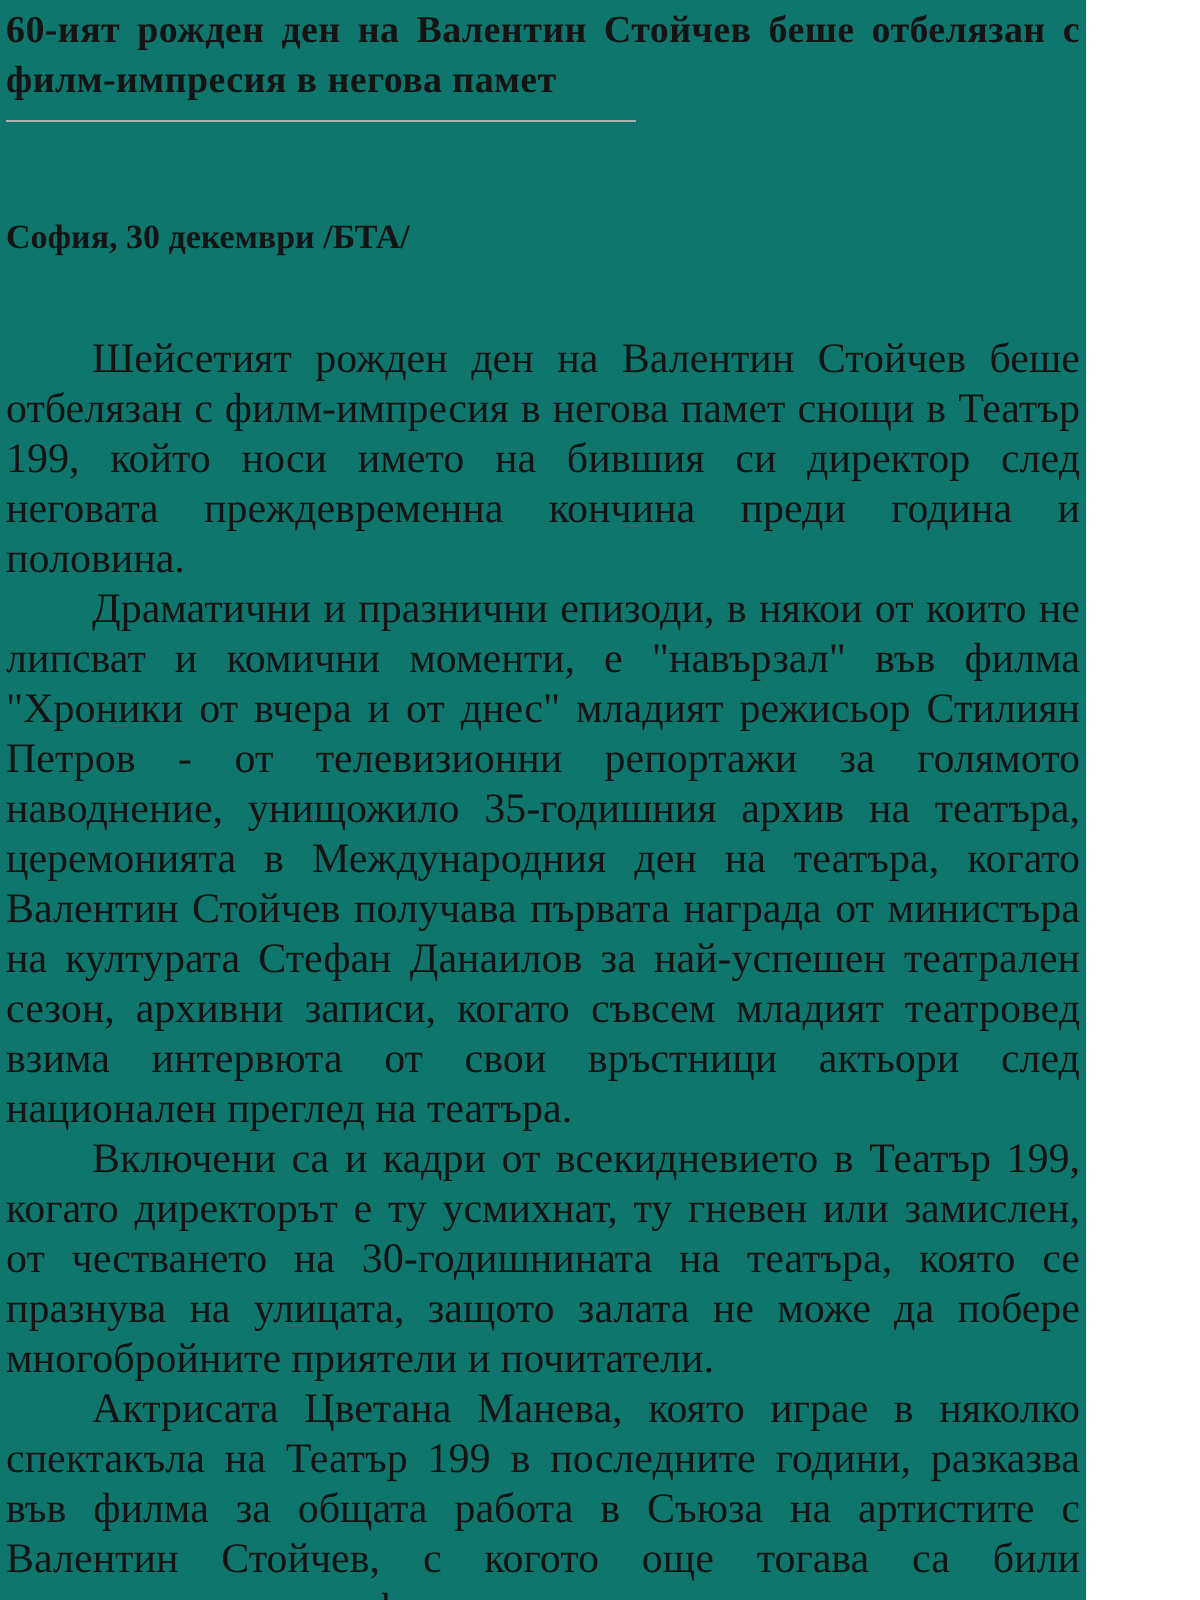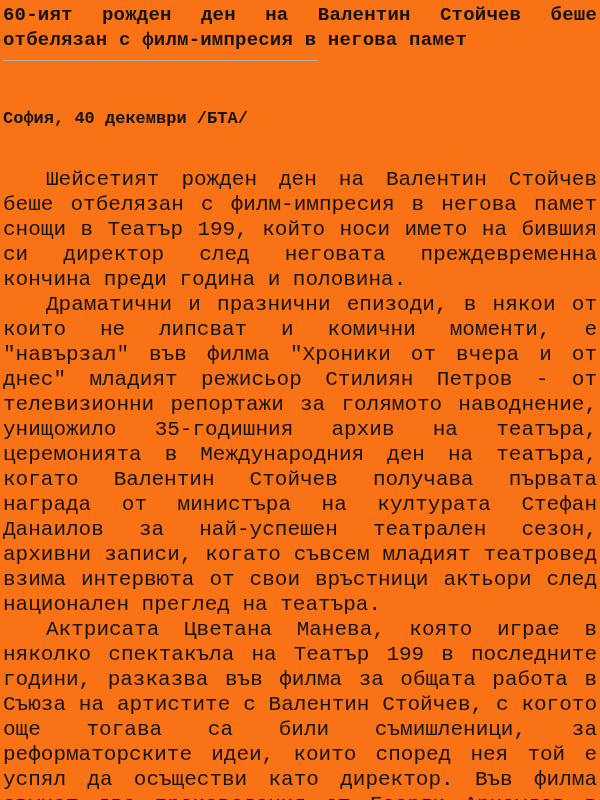--- a/index.html
+++ b/index.html
@@ -2,27 +2,27 @@
 <html><head>
 <meta charset="utf-8">
 <style>
   html, body {
     margin: 0;
     padding: 0;
     background: #ffffff;
   }
   .page {
     position: relative;
-    width: 600px;
+    width: 543px;
     height: 800px;
     box-sizing: border-box;
     padding: 3px 3px 0 3px;
-    background: #f97316;
+    background: #0f766e;
     color: #141414;
-    font-family: Liberation Mono, monospace;
+    font-family: Liberation Serif, serif;
     overflow: hidden;
   }
   .title {
     margin: 0;
     font-size: 19px;
     font-weight: bold;
     line-height: 25px;
     text-align: justify;
     letter-spacing: 0.2px;
   }
@@ -56,21 +56,22 @@
   }
 </style>
 </head>
 <body>
 
 <div class="page">
   <h1 class="title">60-ият рожден ден на Валентин Стойчев беше отбелязан с филм-импресия в негова памет</h1>
 
   <hr class="divider">
 
-  <p class="dateline">София, 40 декември /БТА/</p>
+  <p class="dateline">София, 30 декември /БТА/</p>
 
   <div class="body-text">
     <p>Шейсетият рожден ден на Валентин Стойчев беше отбелязан с филм-импресия в негова памет снощи в Театър 199, който носи името на бившия си директор след неговата преждевременна кончина преди година и половина.</p>
     <p>Драматични и празнични епизоди, в някои от които не липсват и комични моменти, е "навързал" във филма "Хроники от вчера и от днес" младият режисьор Стилиян Петров - от телевизионни репортажи за голямото наводнение, унищожило 35-годишния архив на театъра, церемонията в Международния ден на театъра, когато Валентин Стойчев получава първата награда от министъра на културата Стефан Данаилов за най-успешен театрален сезон, архивни записи, когато съвсем младият театровед взима интервюта от свои връстници актьори след национален преглед на театъра.</p>
+    <p>Включени са и кадри от всекидневието в Театър 199, когато директорът е ту усмихнат, ту гневен или замислен, от честването на 30-годишнината на театъра, която се празнува на улицата, защото залата не може да побере многобройните приятели и почитатели.</p>
     <p>Актрисата Цветана Манева, която играе в няколко спектакъла на Театър 199 в последните години, разказва във филма за общата работа в Съюза на артистите с Валентин Стойчев, с когото още тогава са били съмишленици, за реформаторските идеи, които според нея той е успял да осъществи като директор. Във филма звучат две произведения от Георги Арнаудов в изпълнение на виолончелиста Анатоли Кръстев и неговия син и колега Атанас Кръстев - "Мементо" и "Това, което си ти".</p>
   </div>
 
 </div>
 
 </body></html>

